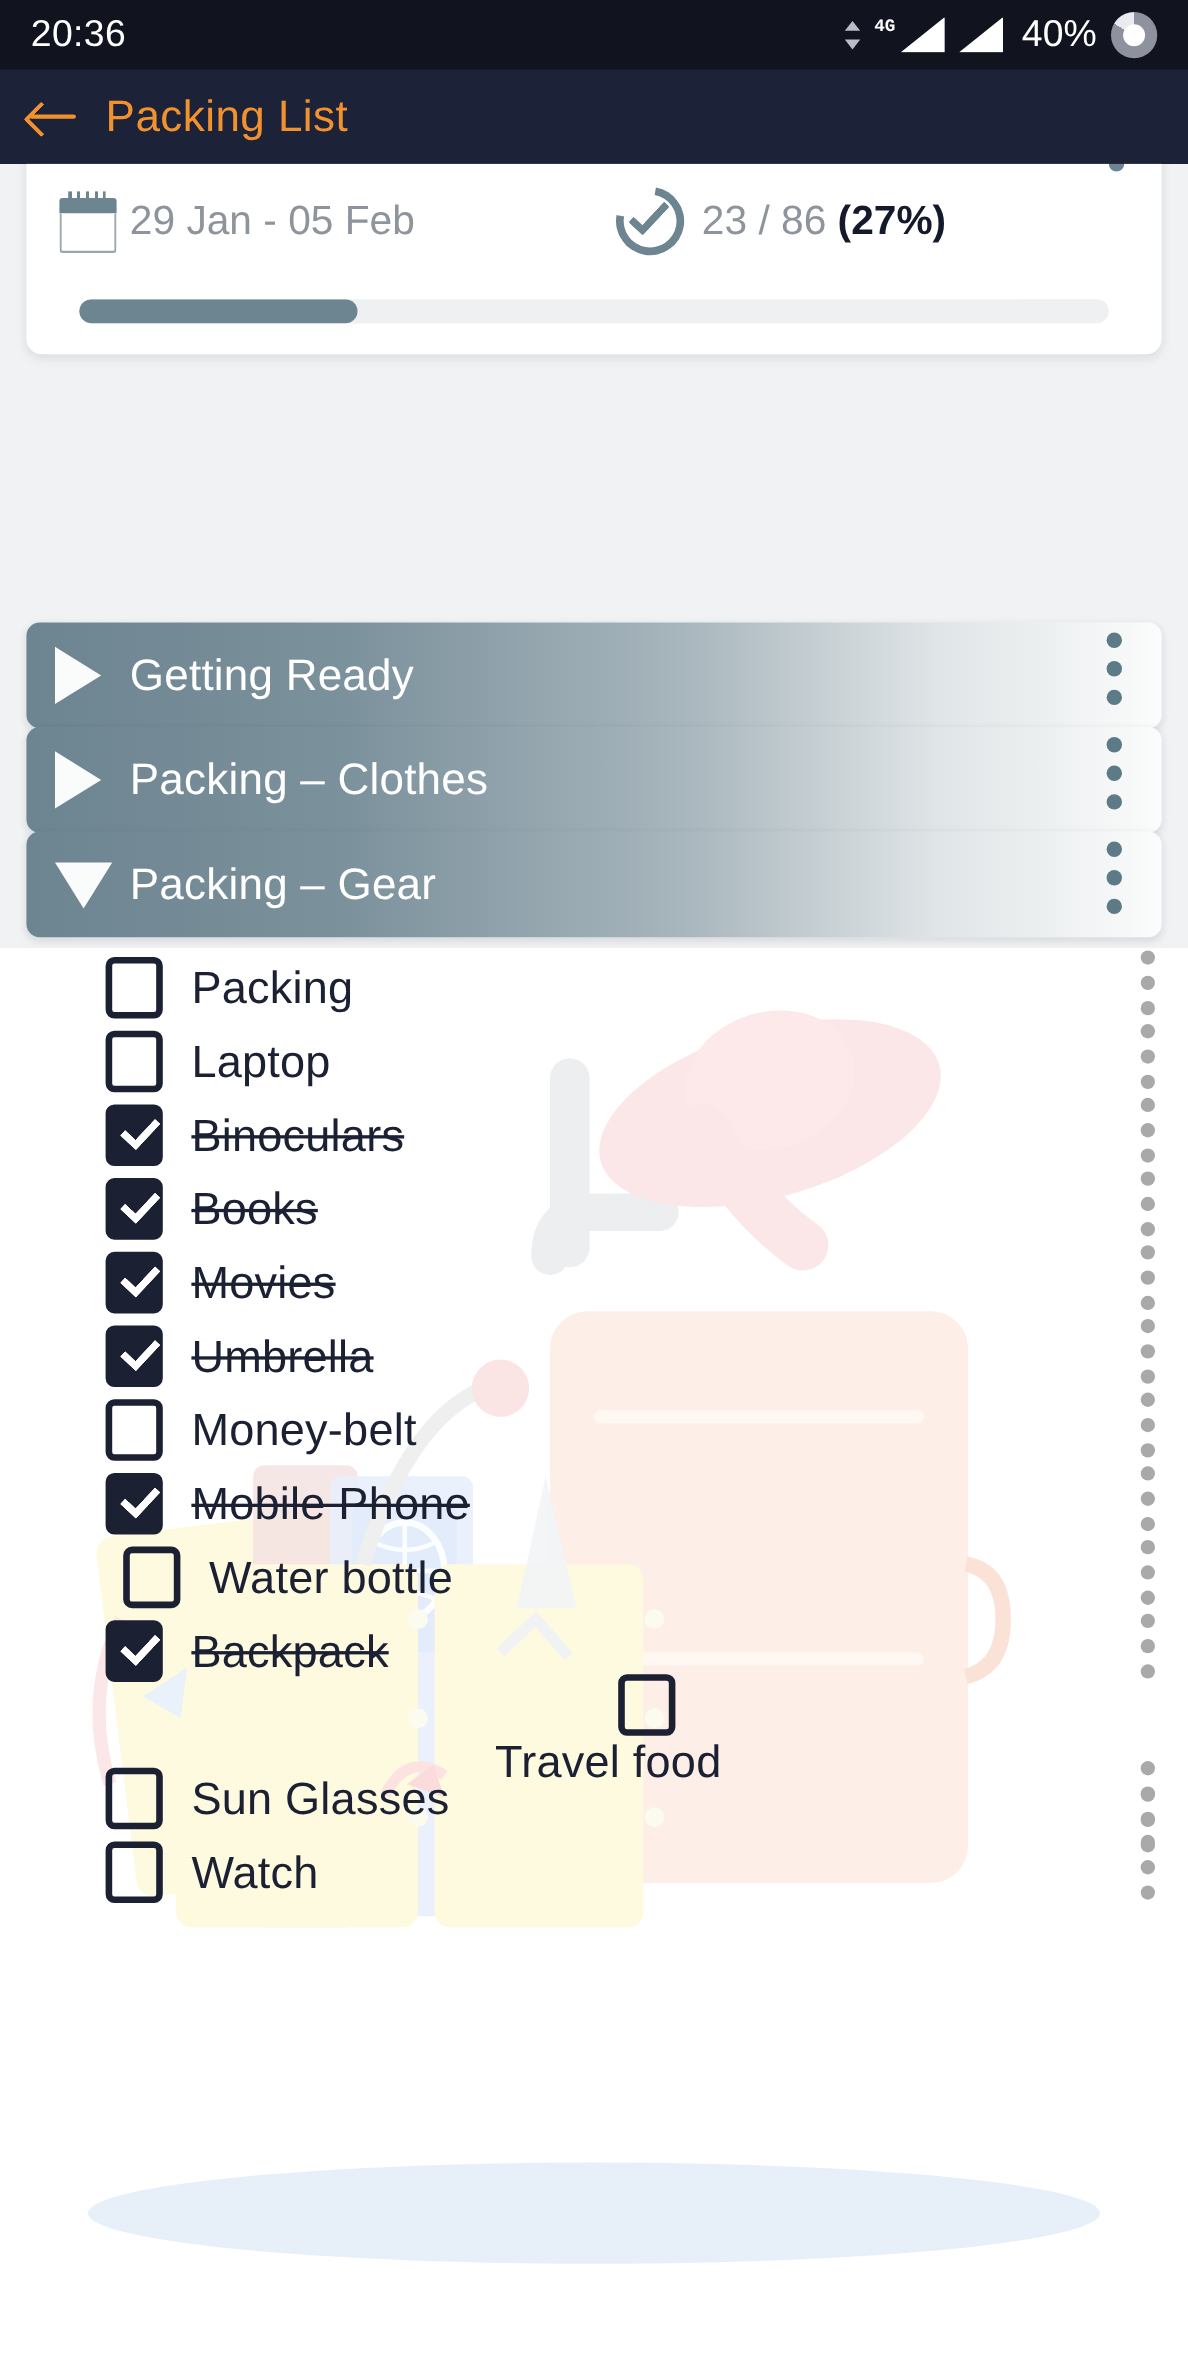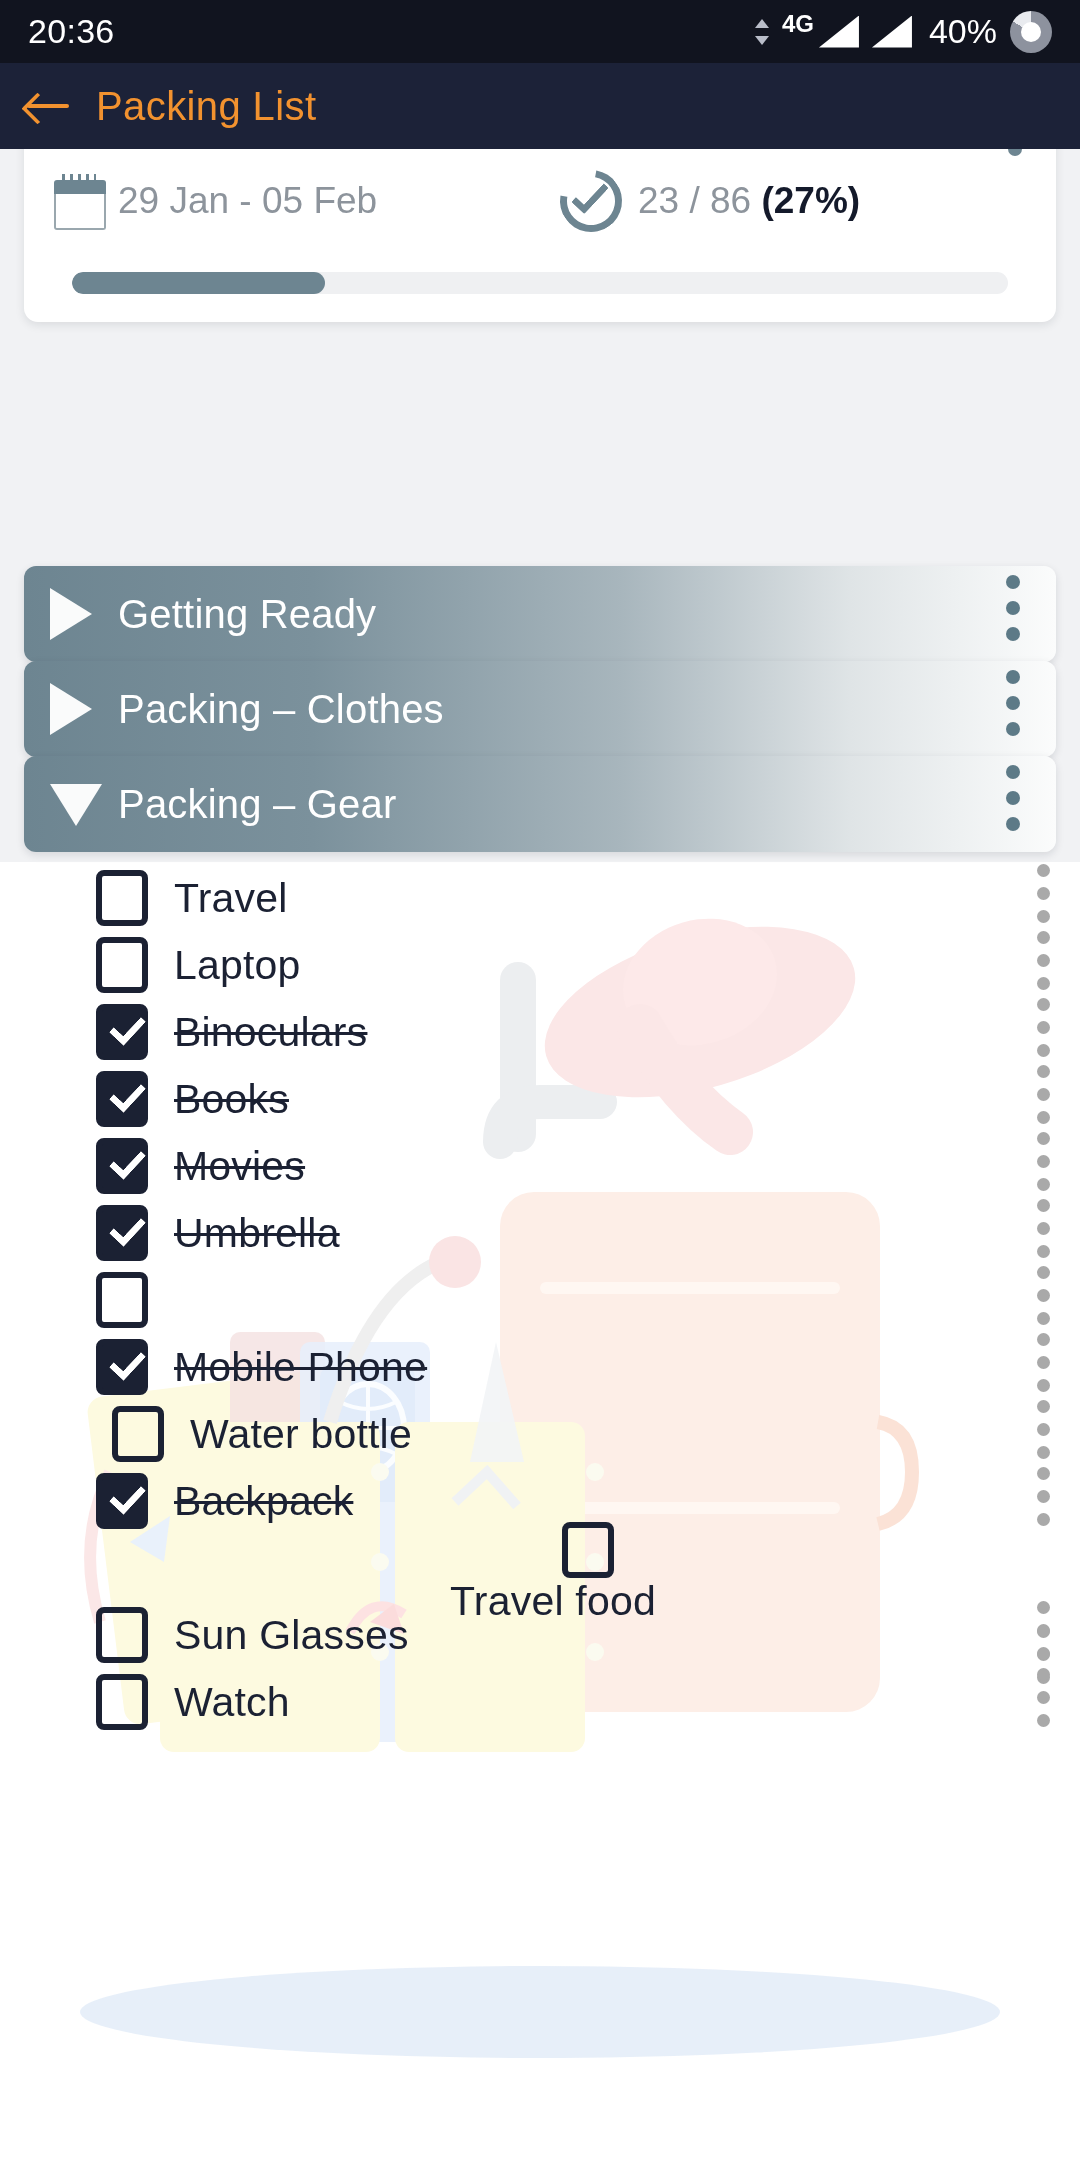--- a/index.html
+++ b/index.html
@@ -16,21 +16,21 @@
     position:absolute; top:0; left:0; width:1080px; height:63px;
     background:#11141f; display:flex; align-items:center;
     padding:0 28px; color:#ffffff; z-index:40;
   }
   .sb-time{ font-size:34px; letter-spacing:.3px; }
   .sb-right{ margin-left:auto; display:flex; align-items:center; gap:13px; }
   .sb-arrows{ position:relative; width:14px; height:30px; }
   .sb-arrows i{ position:absolute; left:0; width:0; height:0; border-left:7px solid transparent; border-right:7px solid transparent; }
   .sb-arrows i.up{ top:2px; border-bottom:9px solid #b9bdc9; }
   .sb-arrows i.dn{ bottom:2px; border-top:9px solid #b9bdc9; }
-  .sb-4g{ font-size:24px; font-weight:bold; margin-right:-8px; margin-bottom:16px; }
+  .sb-4g{ font-size:16px; font-weight:bold; margin-right:-8px; margin-bottom:16px;font-family:Liberation Mono, monospace; }
   .sig{ width:40px; height:32px; background:#fff;
         clip-path:polygon(100% 0,100% 100%,0 100%); }
   .sb-batt-text{ font-size:34px; margin-left:4px; }
   .batt-ring{
     width:42px; height:42px; border-radius:50%;
     background:conic-gradient(#8d929e 0deg 300deg, #e9ebef 300deg 360deg);
     display:flex; align-items:center; justify-content:center;
   }
   .batt-ring::after{ content:""; width:20px; height:20px; border-radius:50%; background:#fff; }
 
@@ -274,21 +274,21 @@
         </div>
         <div class="sh-label">Packing – Gear</div>
         <div class="sh-kebab">
           <span></span>
           <span></span>
           <span></span>
         </div>
       </div>
       <div class="item-row" style="top: 852px;">
         <div class="cbox"></div>
-        <div class="item-label">Travel</div>
+        <div class="item-label">Packing</div>
         <div class="item-kebab">
           <span></span>
           <span></span>
           <span></span>
         </div>
       </div>
       <div class="item-row" style="top: 919px;">
         <div class="cbox"></div>
         <div class="item-label">Laptop</div>
         <div class="item-kebab">
@@ -328,20 +328,21 @@
         <div class="cbox checked"></div>
         <div class="item-label done">Umbrella</div>
         <div class="item-kebab">
           <span></span>
           <span></span>
           <span></span>
         </div>
       </div>
       <div class="item-row" style="top: 1254px;">
         <div class="cbox"></div>
+        <div class="item-label">Money-belt</div>
         <div class="item-kebab">
           <span></span>
           <span></span>
           <span></span>
         </div>
       </div>
       <div class="item-row" style="top: 1321px;">
         <div class="cbox checked"></div>
         <div class="item-label done">Mobile Phone</div>
         <div class="item-kebab">

